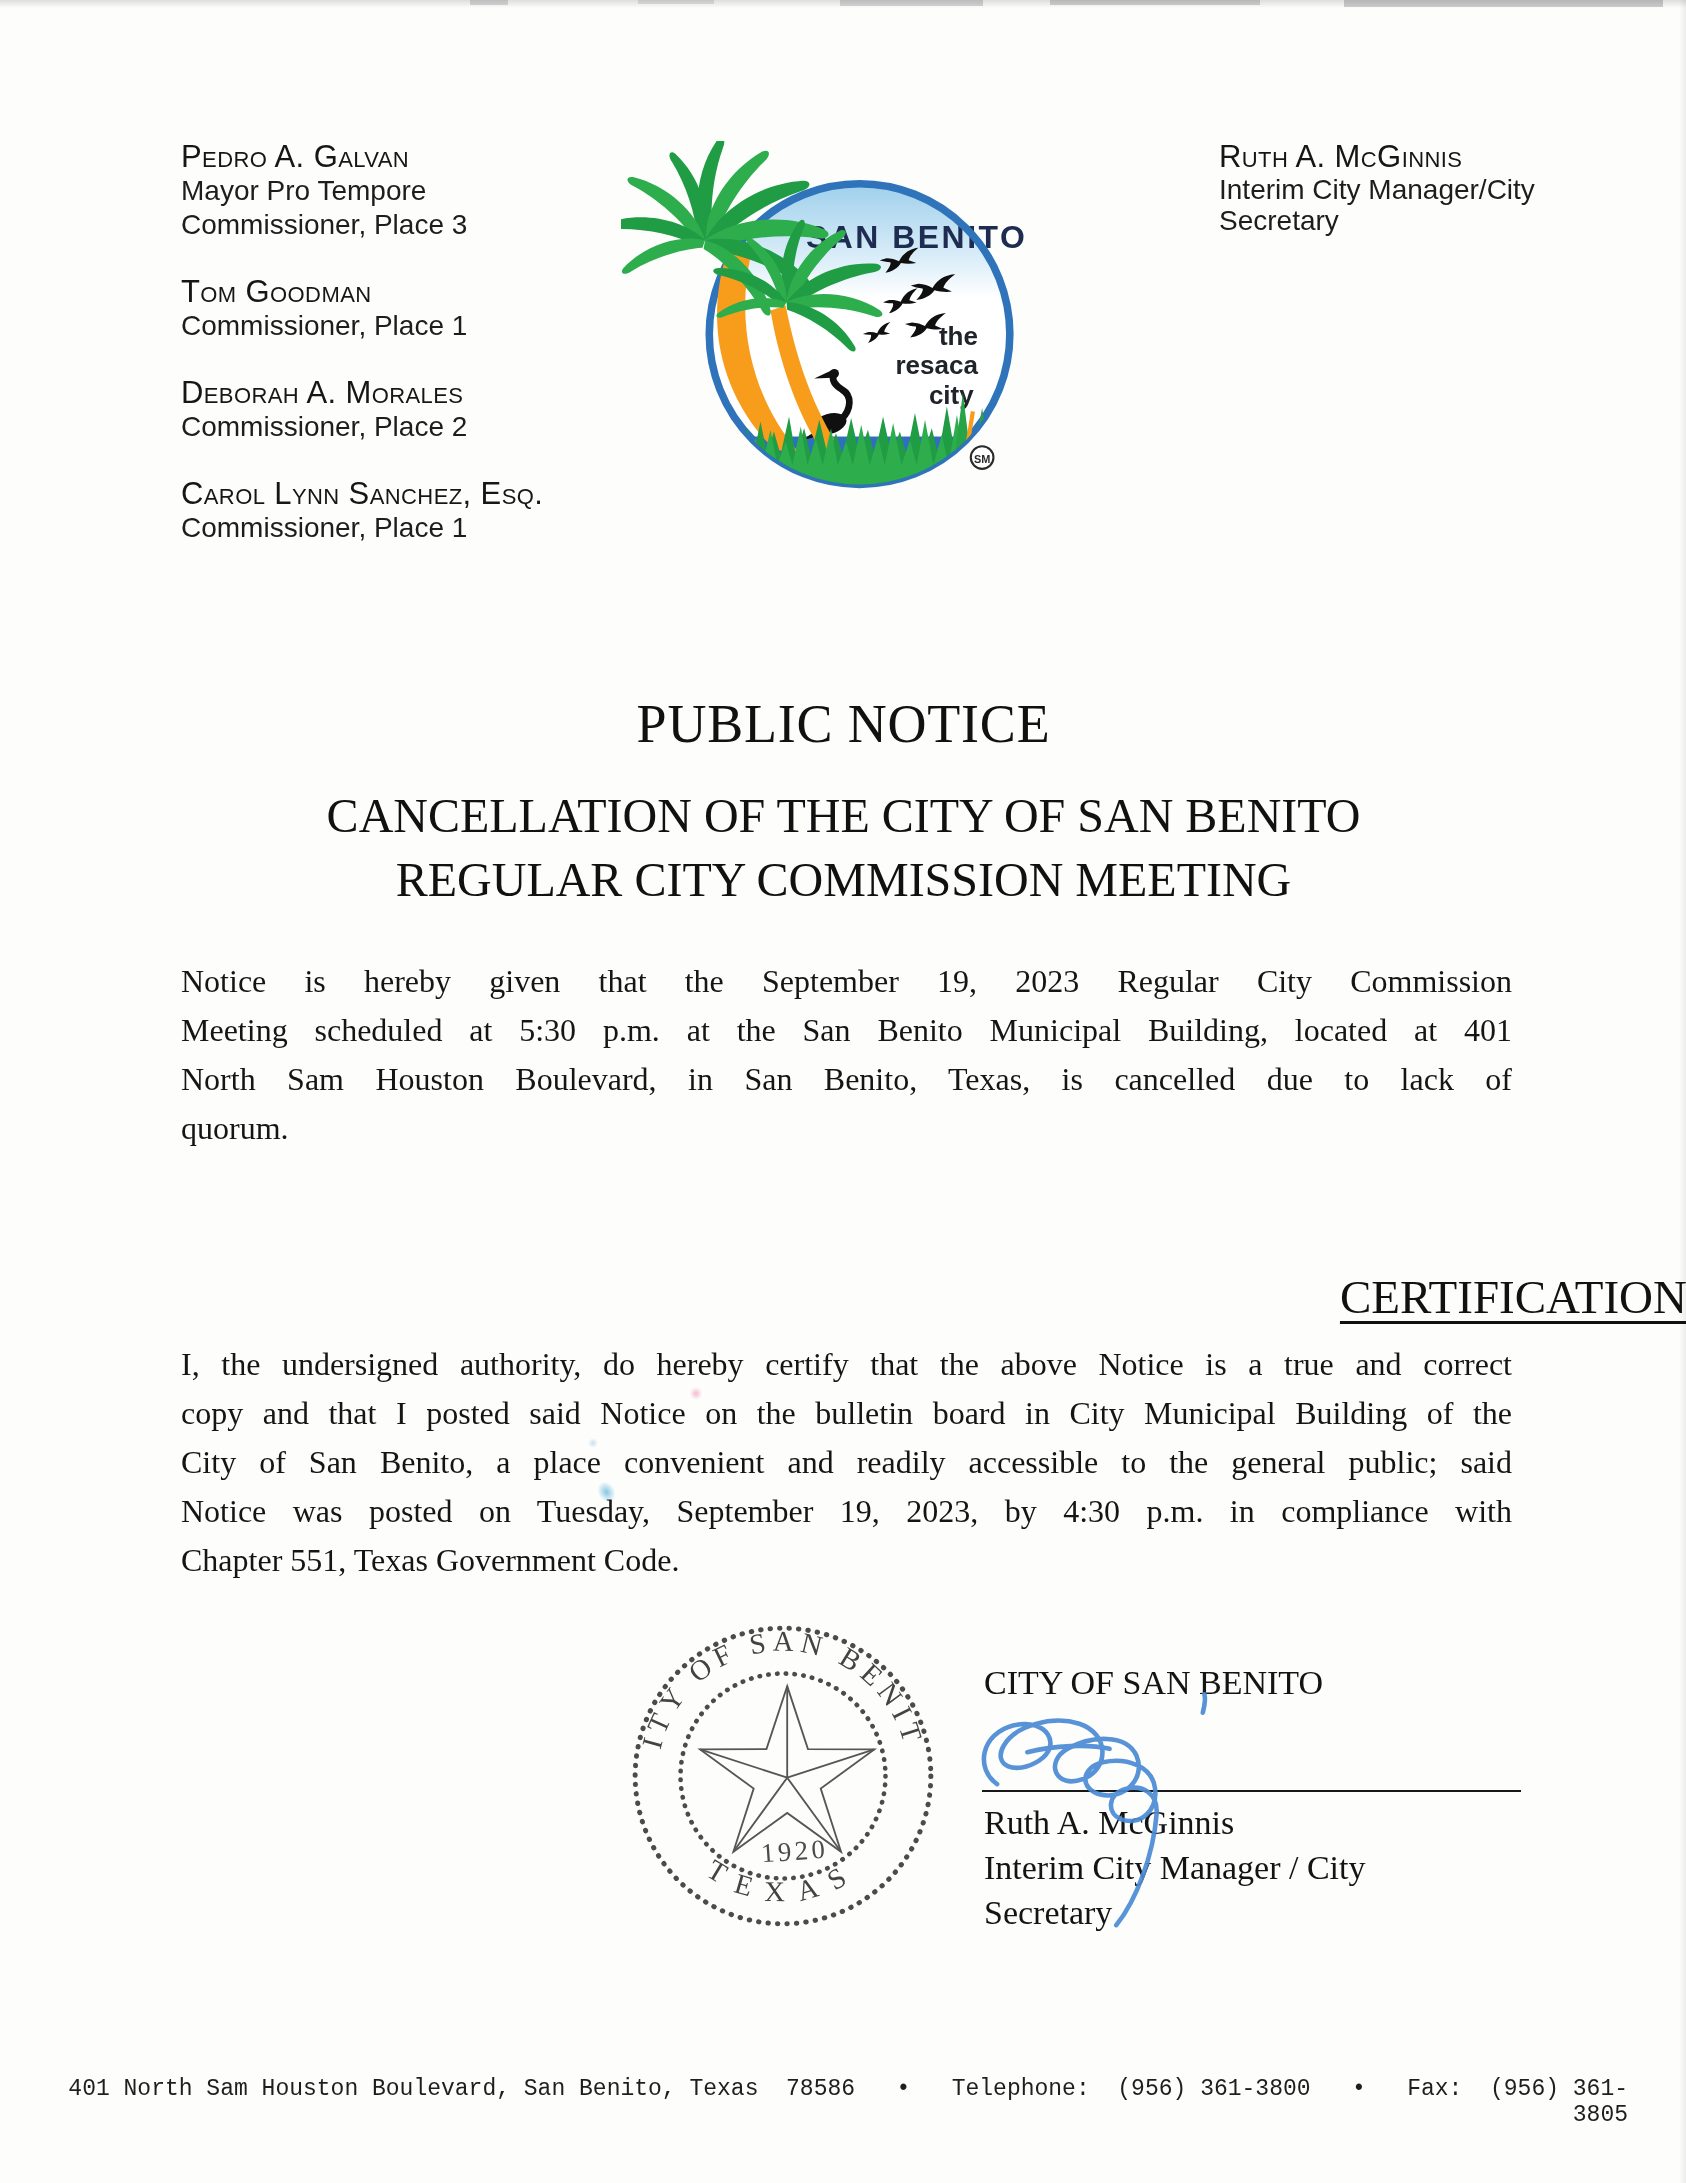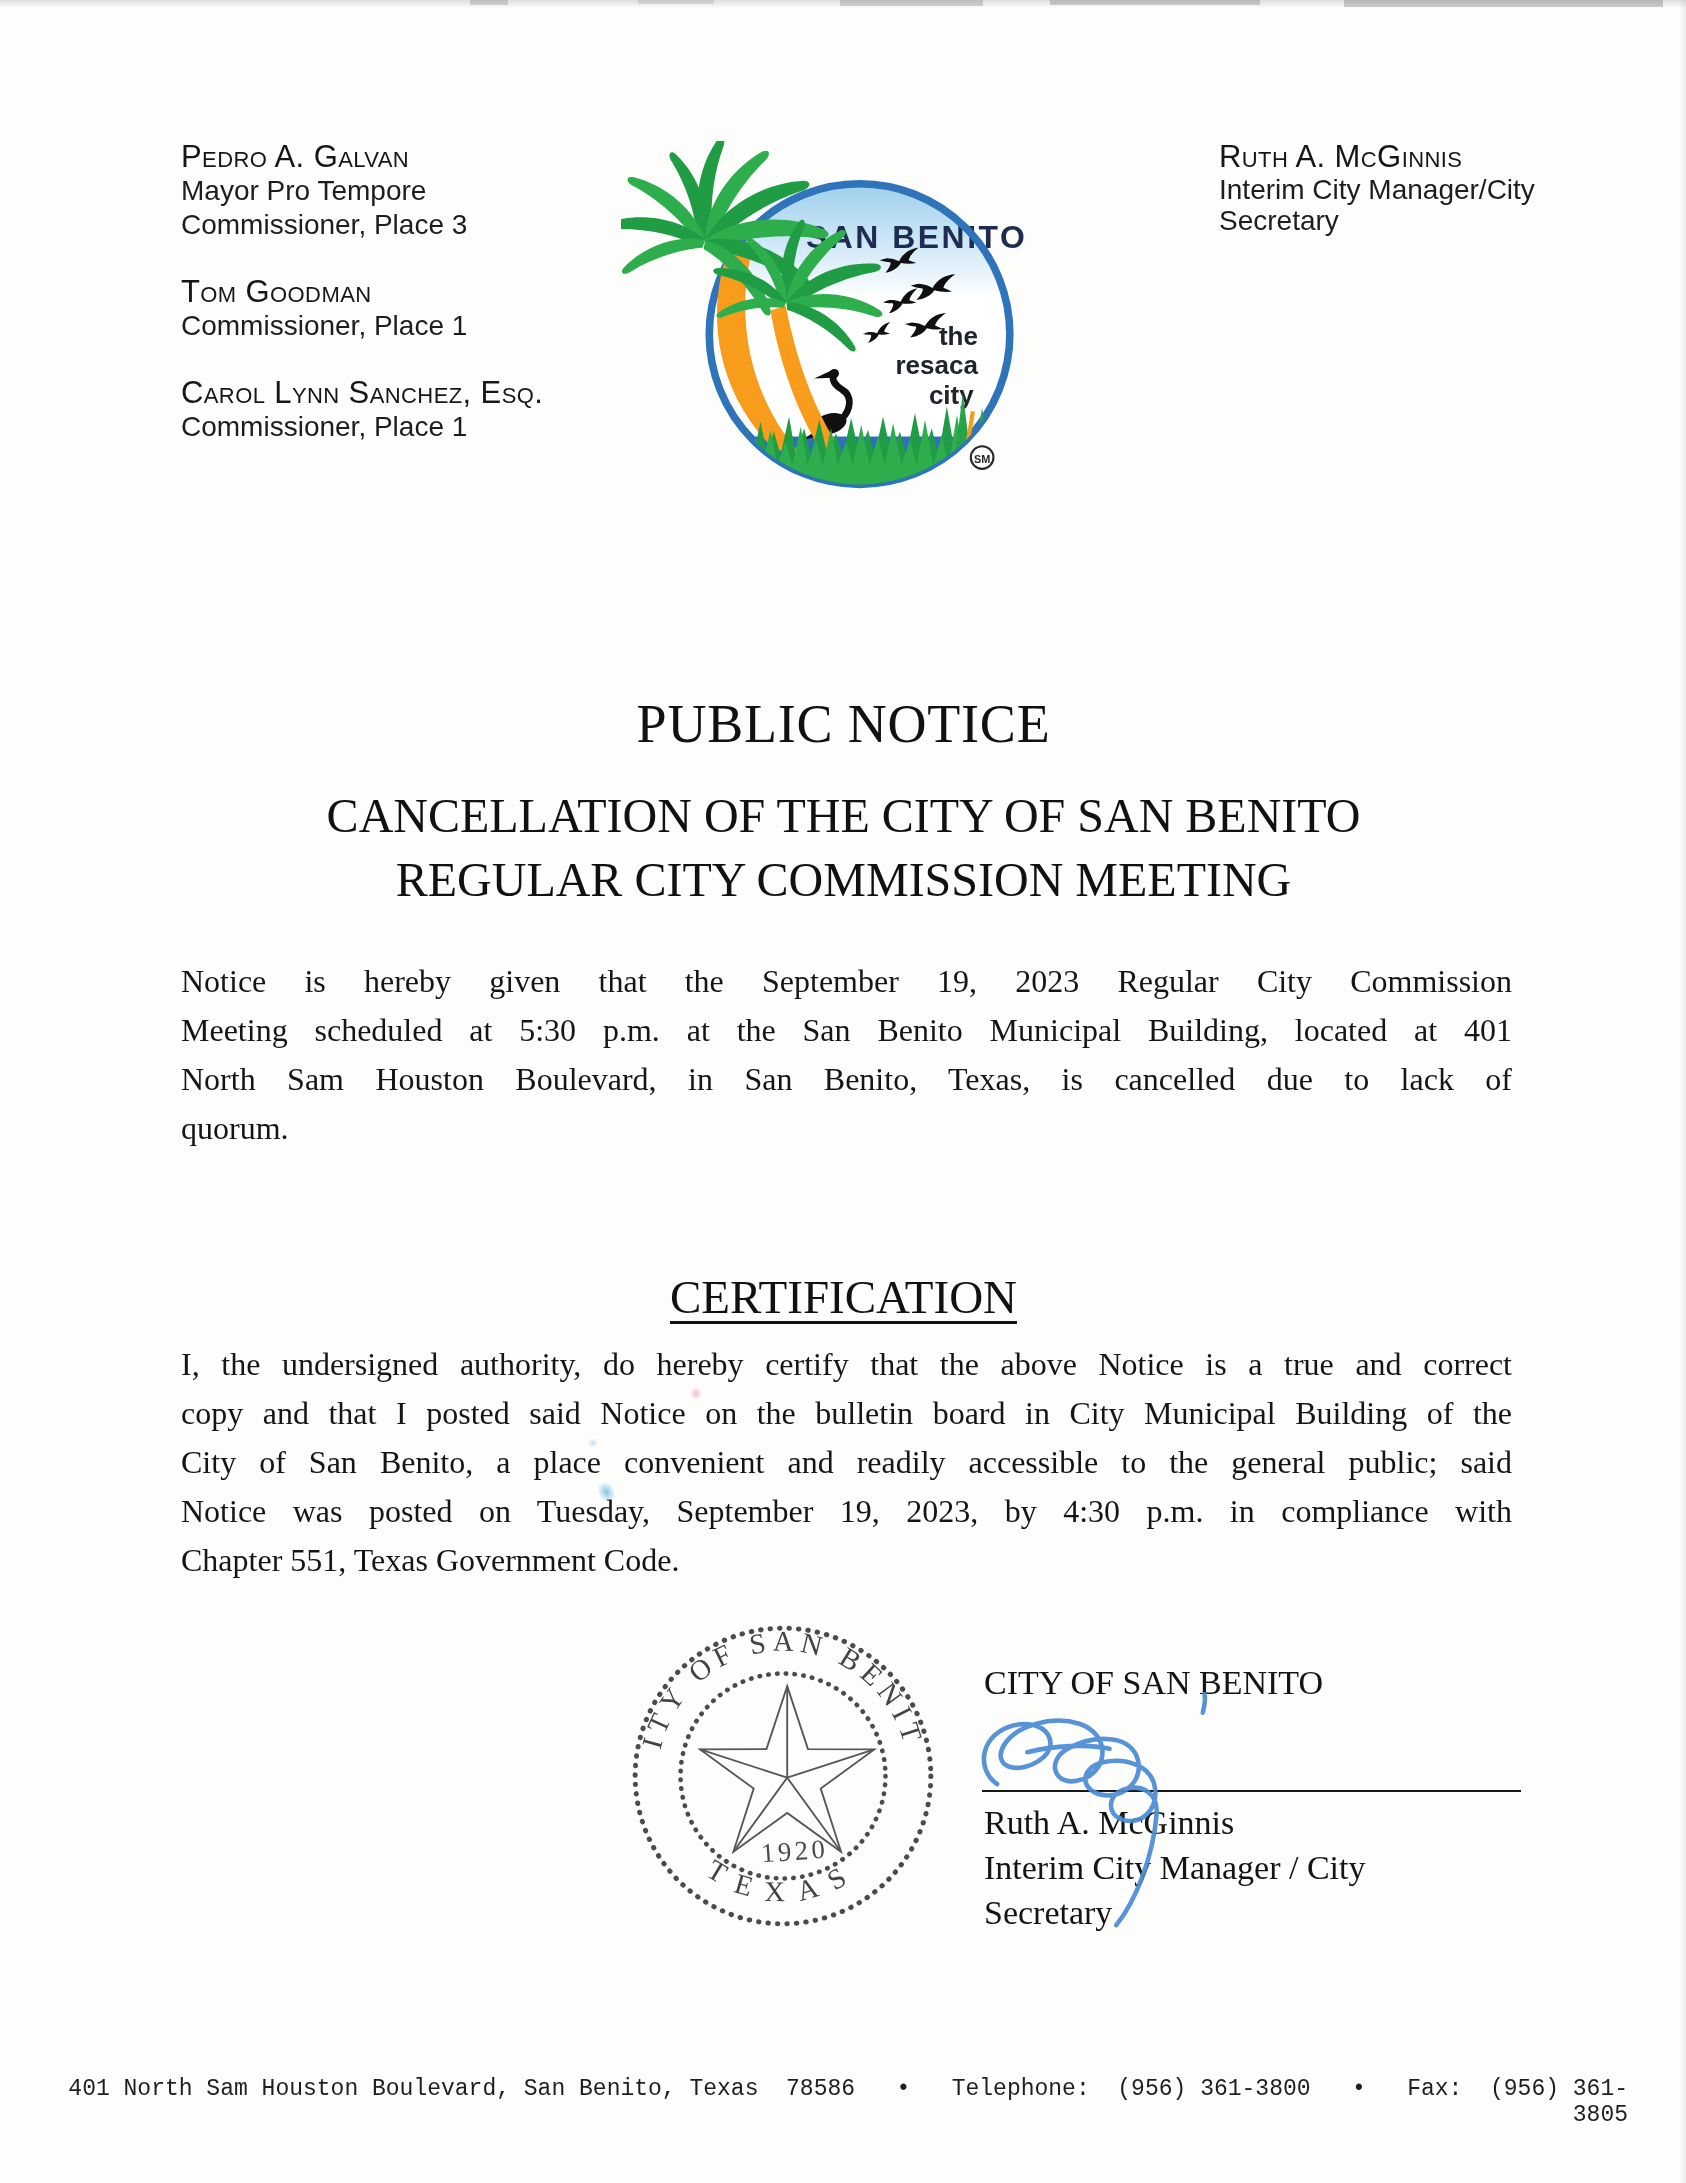--- a/index.html
+++ b/index.html
@@ -35,21 +35,21 @@
   .doc-title{position:absolute;left:0;width:100%;text-align:center;
     font-weight:normal;color:#111;}
   .t-main{top:693px;font-size:54px;letter-spacing:0.8px;}
   .t-sub1{top:788px;font-size:48px;}
   .t-sub2{top:852px;font-size:48px;}
   .para{position:absolute;left:181px;width:1331px;font-size:32px;color:#151515;}
   .para-1{top:957px;}
   .para-2{top:1340px;}
   .jline{height:49px;line-height:49px;text-align:justify;text-align-last:justify;white-space:normal;}
   .jline.jlast{text-align-last:left;}
-  .cert-head{position:absolute;top:1270px;left:0;width:100%;text-align:center;
+  .cert-head{position:absolute;top:1270px;left:0;width:100%;text-align:right;
     font-size:47px;color:#111;}
   .cert-head span{text-decoration:underline;text-decoration-thickness:3.4px;text-underline-offset:8.4px;}
   
   .seal-wrap{position:absolute;left:615px;top:1608px;width:336px;height:336px;}
   .sig-org{position:absolute;left:984px;top:1664px;font-size:34px;color:#141414;}
   .sig-line{position:absolute;left:982px;top:1790px;width:539px;height:0;
     border-top:2.9px solid #17171a;}
   .sig-text{position:absolute;left:984px;top:1800px;font-size:34px;line-height:45px;color:#141414;}
   .sig-svg{position:absolute;left:945px;top:1675px;width:403px;height:277px;z-index:3;}
   
@@ -74,20 +74,24 @@
 
   <div class="officials-left">
     <div class="official">
       <div class="o-name">Pedro A. Galvan</div>
       <div class="o-title">Mayor Pro Tempore</div>
       <div class="o-title">Commissioner, Place 3</div>
     </div>
     <div class="official">
       <div class="o-name">Tom Goodman</div>
       <div class="o-title">Commissioner, Place 1</div>
+    </div>
+    <div class="official">
+      <div class="o-name">Deborah A. Morales</div>
+      <div class="o-title">Commissioner, Place 2</div>
     </div>
     <div class="official">
       <div class="o-name">Carol Lynn Sanchez, Esq.</div>
       <div class="o-title">Commissioner, Place 1</div>
     </div>
   </div>
 
   <div class="officials-right">
     <div class="official">
       <div class="o-name">Ruth A. McGinnis</div>

